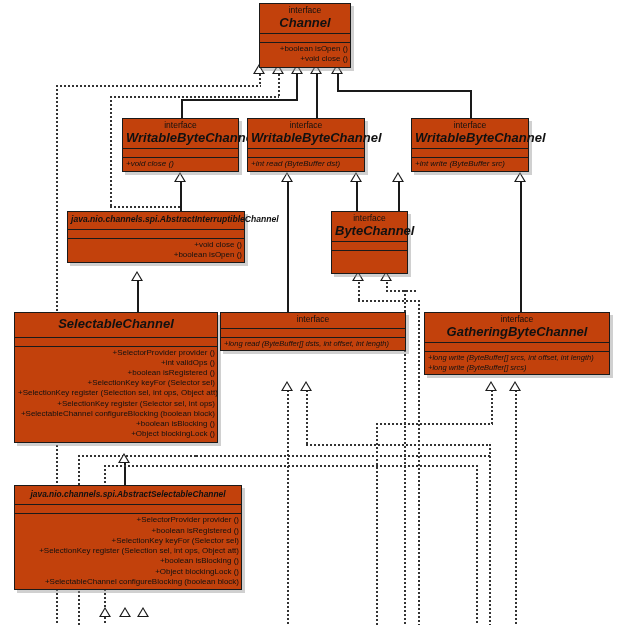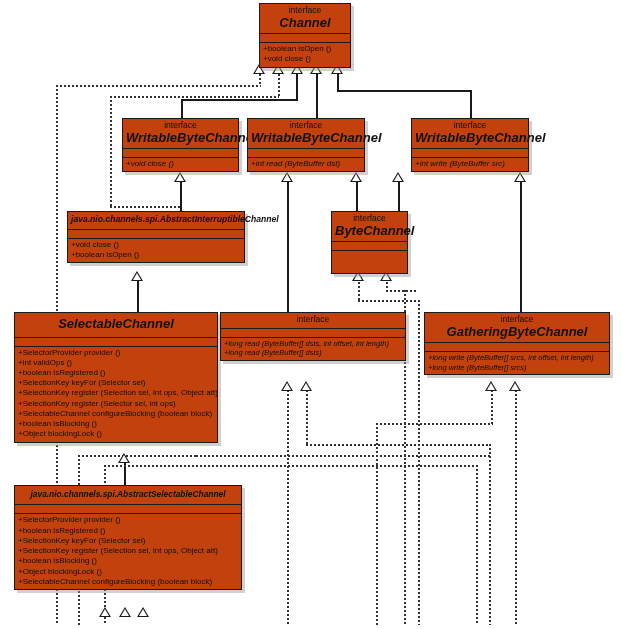--- a/index.html
+++ b/index.html
@@ -11,21 +11,21 @@
        border:1px solid #1a1a1a;box-shadow:3px 3px 0 0 rgba(150,150,150,.45);}
   .box .hdr{box-sizing:border-box;text-align:center;padding:2px 3px 3px 3px;
             border-bottom:1px solid #1a1a1a;line-height:1.12;}
   .box .stereo{font-size:8.5px;font-style:normal;color:#111;display:block;}
   .box .cname{font-size:13px;font-weight:bold;font-style:italic;color:#111;display:block;
               white-space:nowrap;}
   .box .attrs{box-sizing:border-box;height:9px;border-bottom:1px solid #1a1a1a;}
   .box .ops{box-sizing:border-box;padding:1px 2px 2px 3px;}
   .box .ops div{font-size:8px;font-style:italic;color:#111;white-space:nowrap;
                 line-height:1.28;}
-  .box.noitalic .ops div{font-style:normal;}
+  .box.noitalic .ops div{font-style:normal;text-align:right;}
   .box.noitalic .cname{font-style:italic;}
   .box .ops.empty{height:22px;}
 
   
   .ln{position:absolute;background:#1a1a1a;}
   .ln.h{height:2px;}
   .ln.v{width:2px;}
 
   .dl{position:absolute;}
   .dl.h{height:2px;
@@ -224,21 +224,20 @@
     </div>
   </div>
 
   <div class="box" style="left:220px;top:312px;width:186px;">
     <div class="hdr">
       <span class="stereo">interface</span>
     </div>
     <div class="attrs"></div>
     <div class="ops">
       <div style="font-size:7.5px;">+long read (ByteBuffer[] dsts, int offset, int length)</div>
-      <div style="font-size:7.5px;">+long read (ByteBuffer[] dsts)</div>
     </div>
   </div>
 
   <div class="box" style="left:424px;top:312px;width:186px;">
     <div class="hdr">
       <span class="stereo">interface</span>
       <span class="cname">GatheringByteChannel</span>
     </div>
     <div class="attrs"></div>
     <div class="ops">

